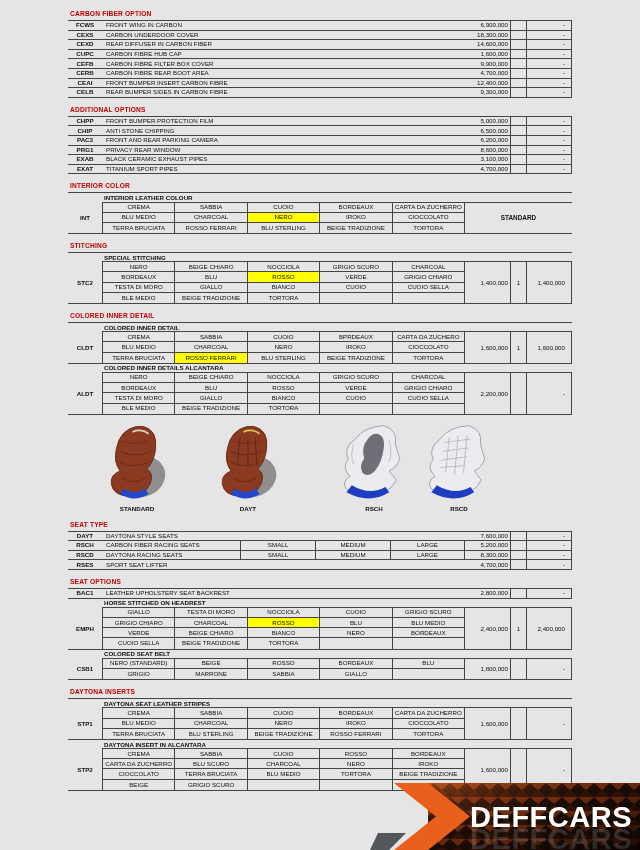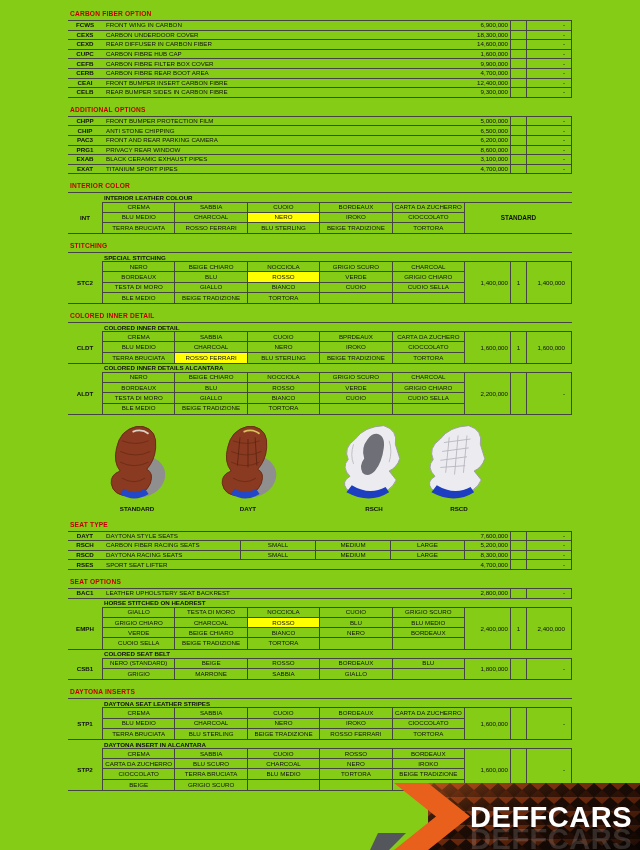--- a/index.html
+++ b/index.html
@@ -1,16 +1,16 @@
 <!DOCTYPE html>
 <html><head>
 <meta charset="utf-8">
 <style>
   html,body{margin:0;padding:0;background:#ffffff;}
-  .page{position:relative;width:640px;height:850px;background:#84cc16;overflow:hidden;
+  .page{position:relative;width:640px;height:850px;background:#e5e5e5;overflow:hidden;
         font-family:"Liberation Sans",sans-serif;color:#111;}
   .content{position:absolute;left:68px;top:10px;width:504px;}
   .section{margin-bottom:8px;}
   .section-title{height:8px;line-height:8px;font-size:6.6px;font-weight:bold;color:#C00000;
                  margin:0 0 2px 2px;letter-spacing:.2px;}
   .tbl{border-top:1px solid #444;}
   
   .row{display:flex;align-items:stretch;height:9.6px;border-bottom:1px solid #444;box-sizing:border-box;}
   .cell{display:flex;align-items:center;font-size:6.2px;line-height:1;box-sizing:border-box;}
   .c-code{width:34px;justify-content:center;font-weight:bold;}

